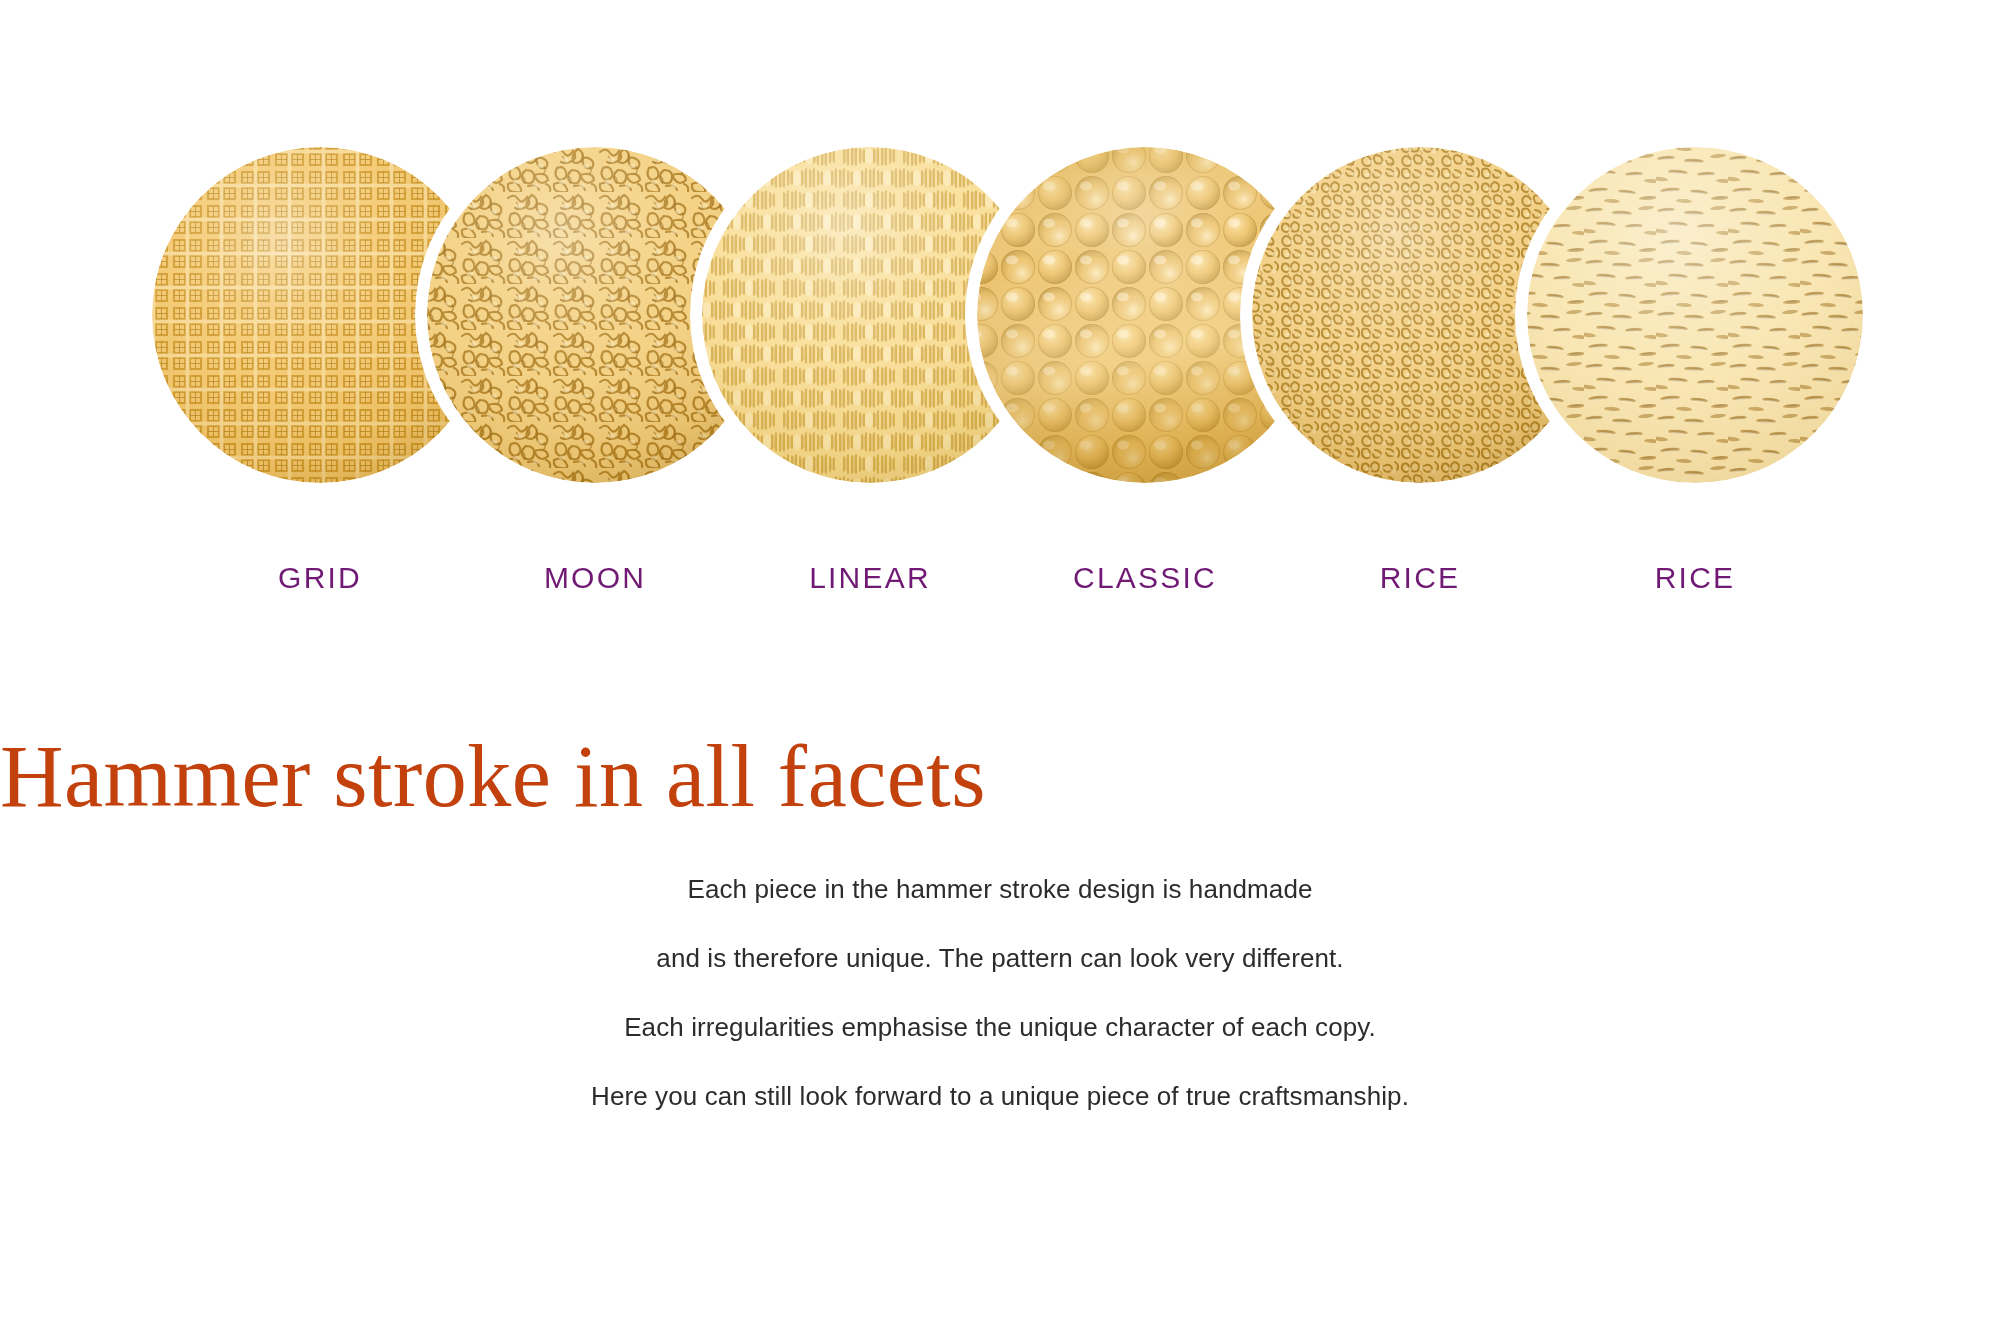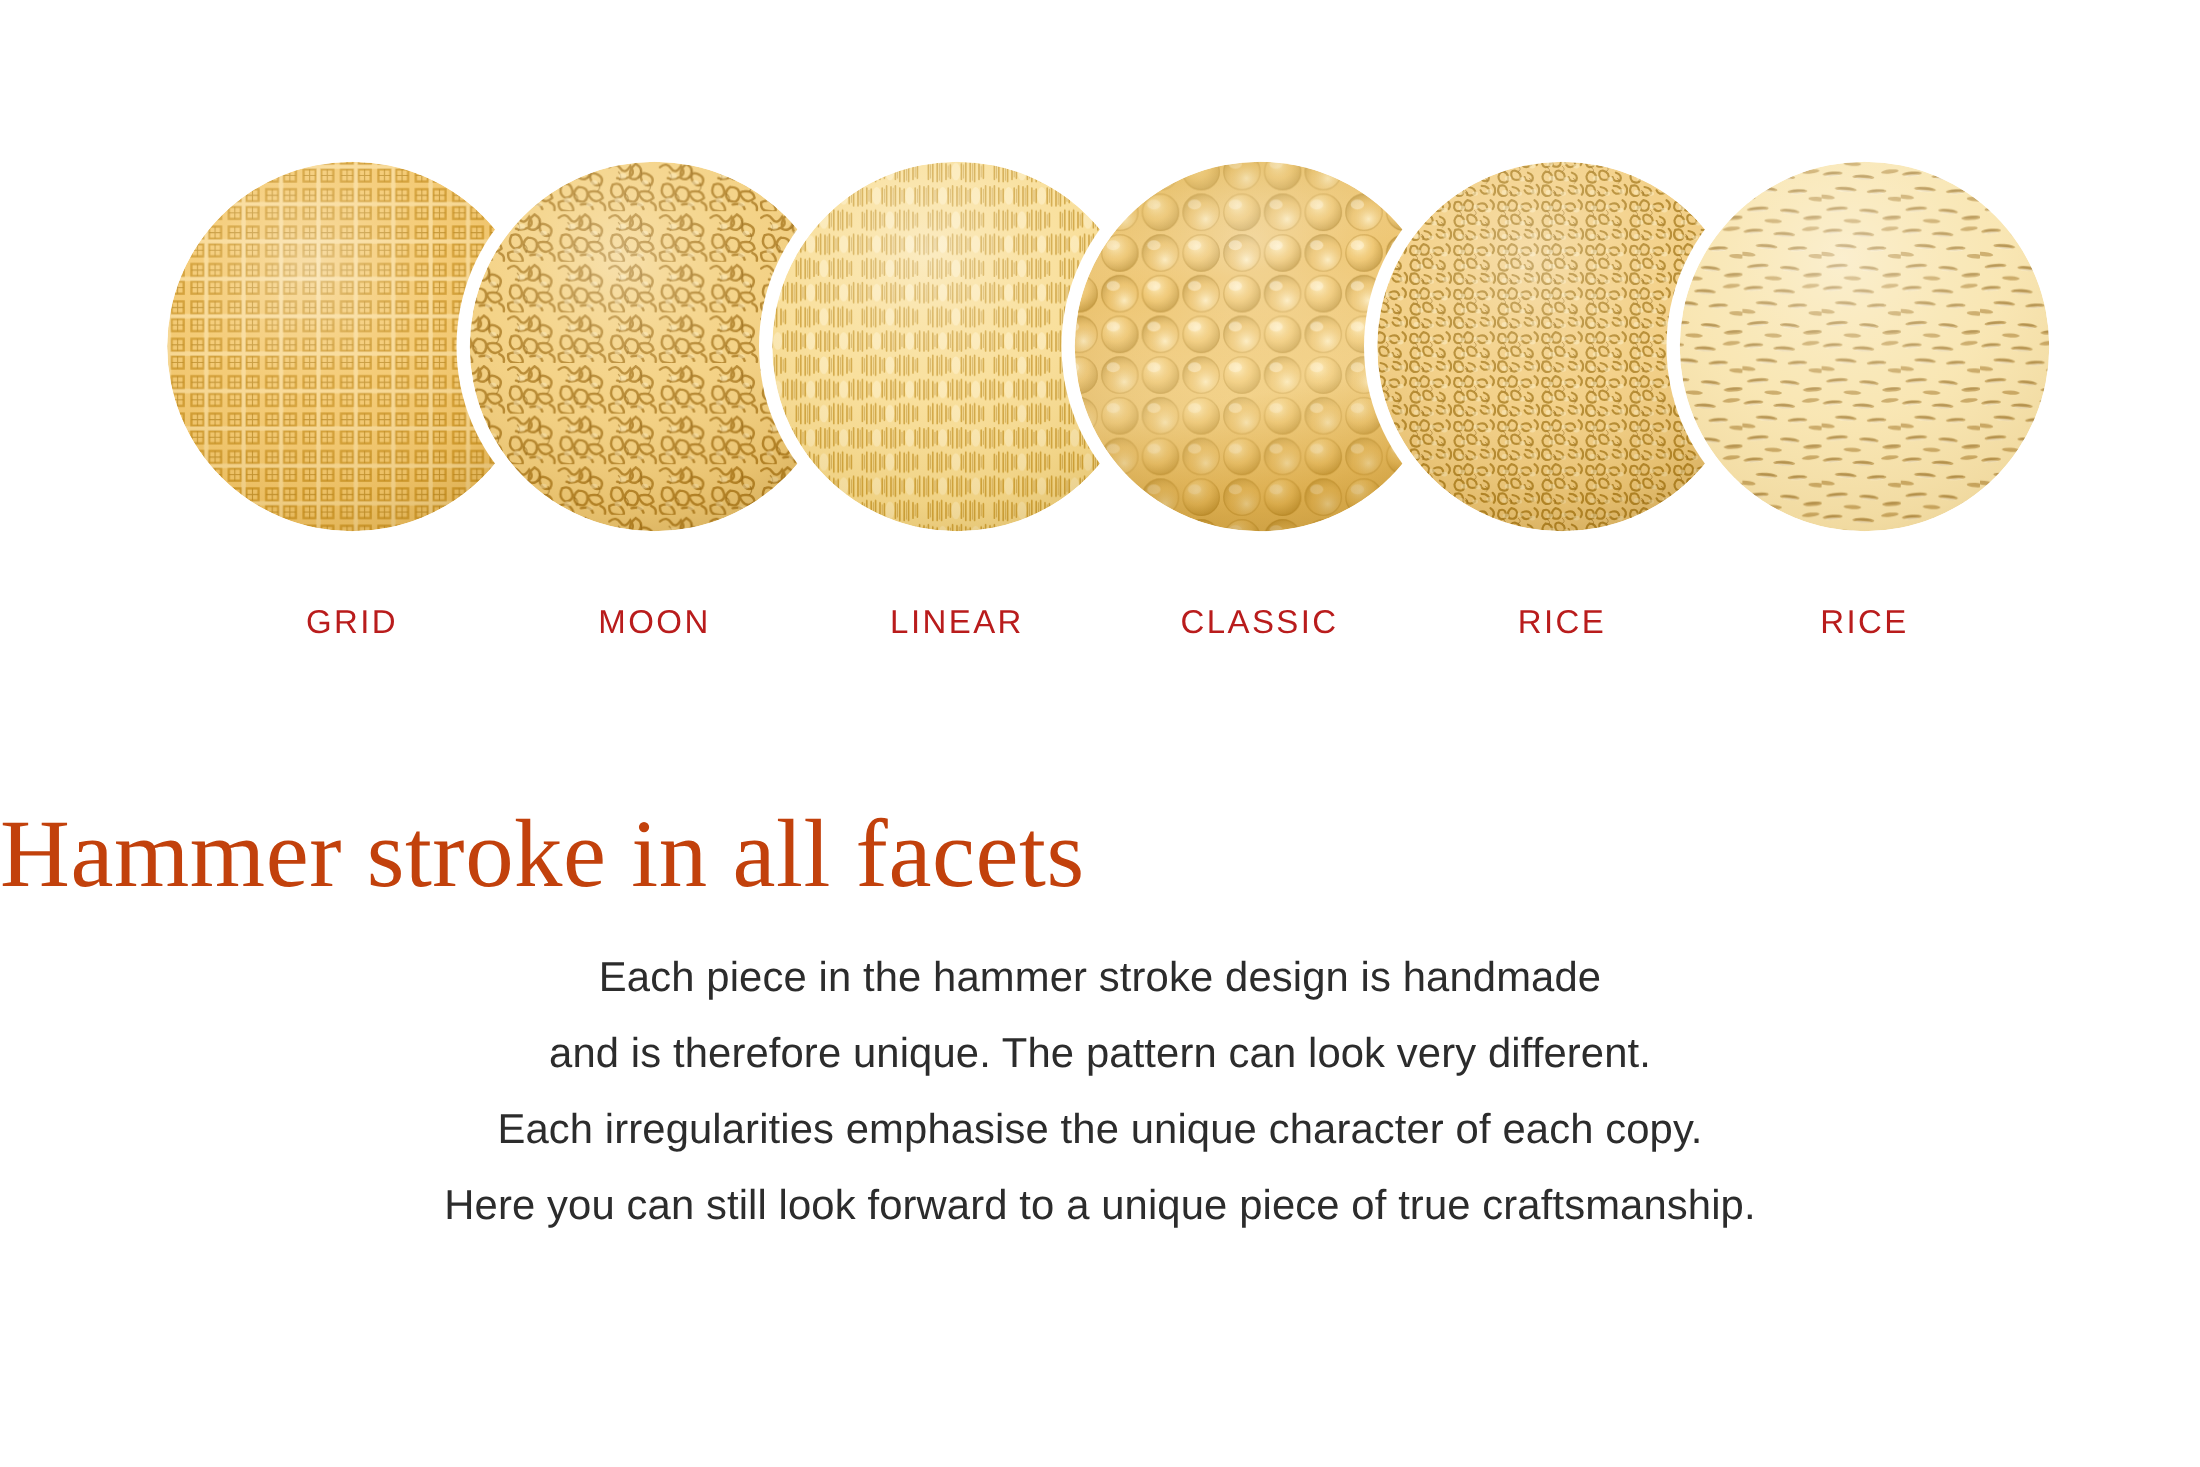--- a/index.html
+++ b/index.html
@@ -39,29 +39,29 @@
   
   .label-row {
     position: absolute;
     left: 0;
     top: 545px;
     width: 2000px;
     height: 50px;
   }
   .swatch-label {
     position: absolute;
-    top: 4px;
+    top: 16px;
     width: 300px;
     margin-left: -150px;
     text-align: center;
     font-family: "Liberation Sans", sans-serif;
     font-size: 30px;
     font-weight: 400;
     letter-spacing: 2.2px;
-    color: #b91c1c;
+    color: #701a75;
     white-space: nowrap;
   }
 
   
   .headline {
     position: absolute;
     left: 0;
     top: 672px;
     width: 2000px;
     text-align: left;
@@ -75,21 +75,21 @@
   }
 
   
   .body-copy {
     position: absolute;
     left: 0;
     top: 855px;
     width: 2000px;
     text-align: center;
     font-family: "Liberation Sans", sans-serif;
-    font-size: 38px;
+    font-size: 26px;
     font-weight: 400;
     line-height: 69px;
     letter-spacing: 0.1px;
     color: #2c2c2c;
   }
   .body-line {
     display: block;
     white-space: nowrap;
   }
 </style>

